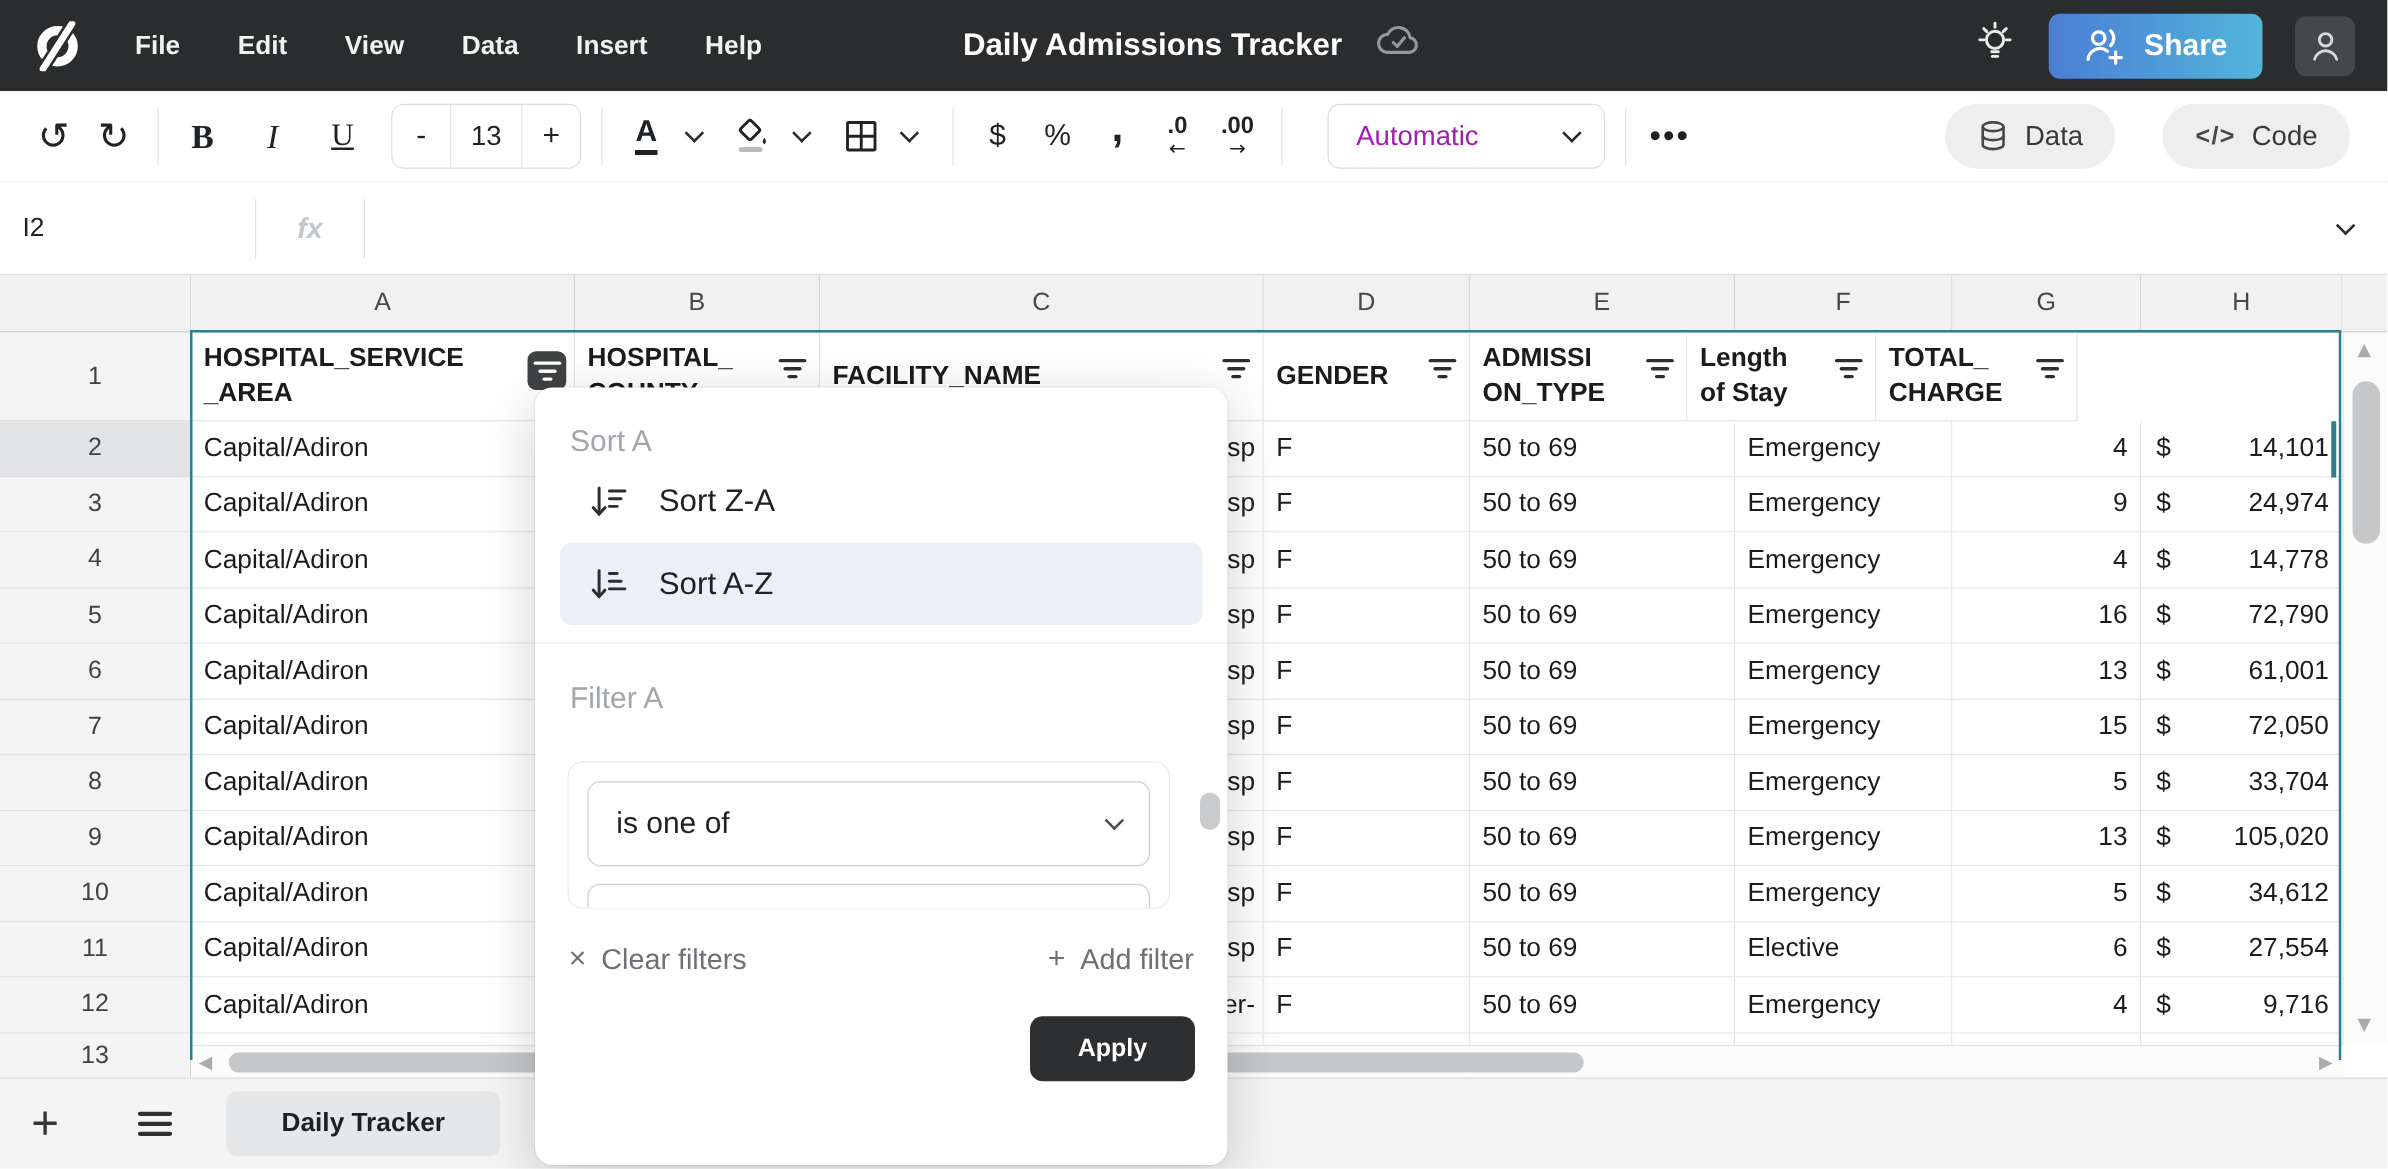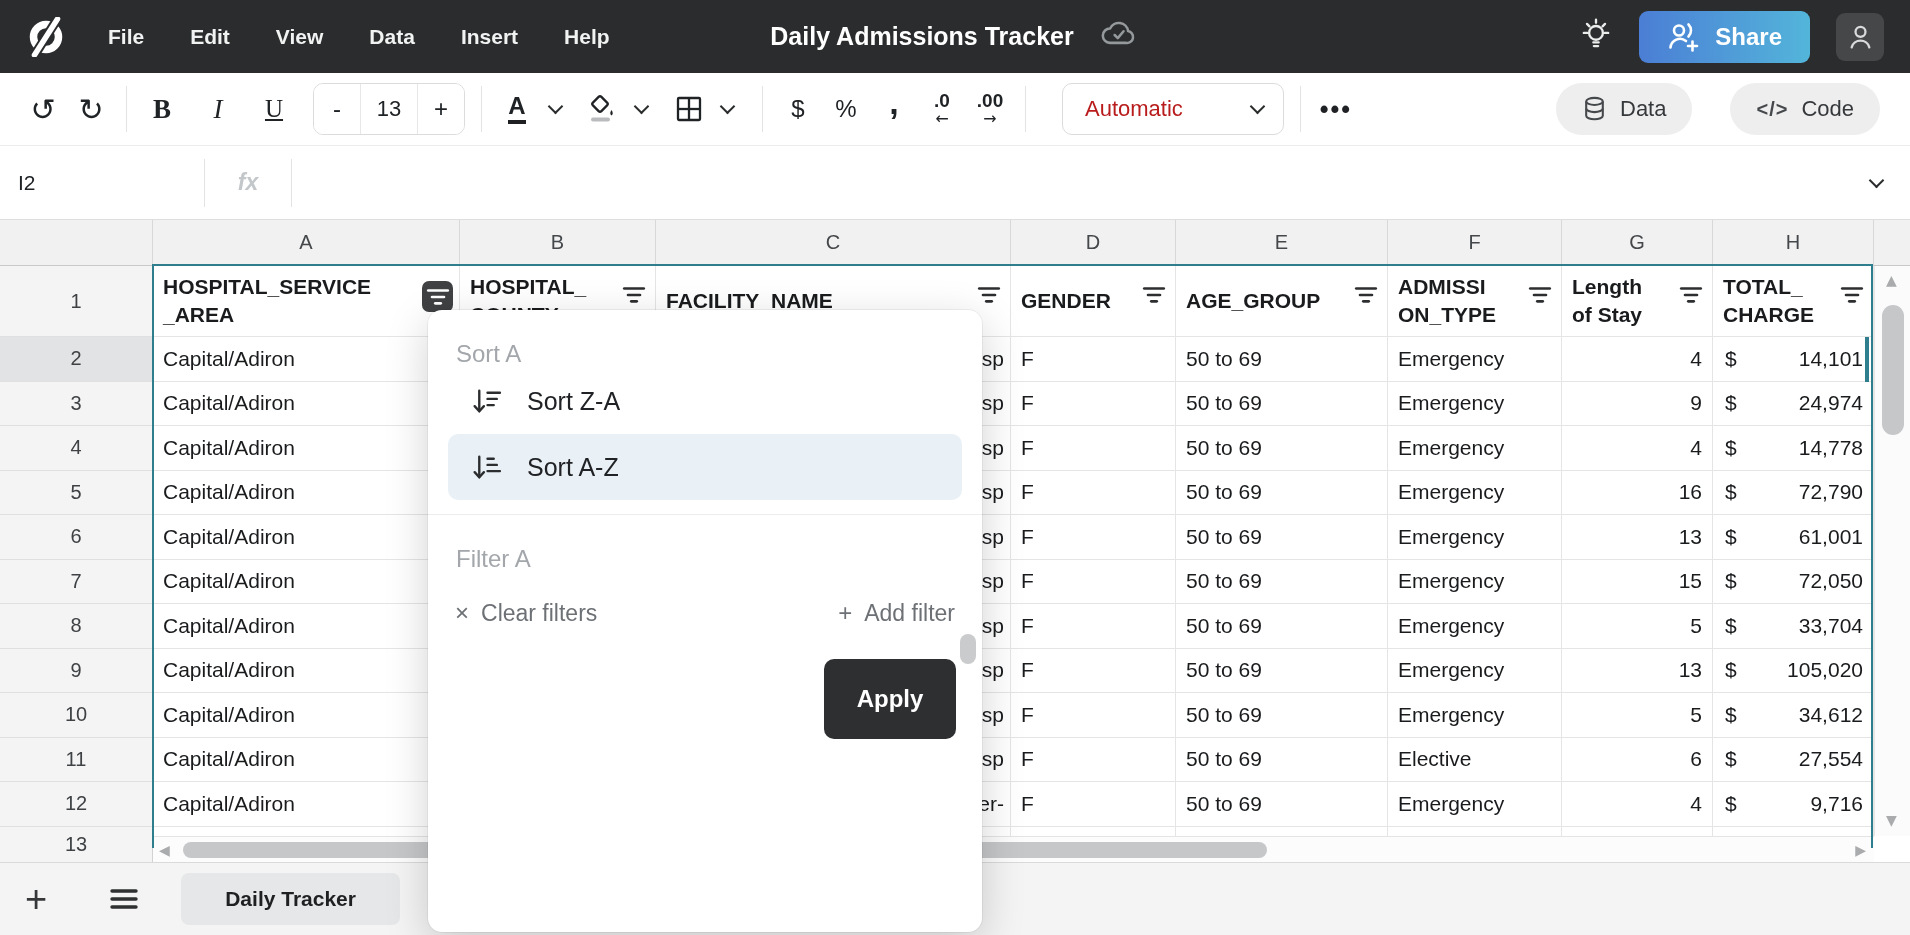--- a/index.html
+++ b/index.html
@@ -42,21 +42,21 @@
   .size-group .val { width:58px; border-left:1px solid #e7e7e8; border-right:1px solid #e7e7e8; font-size:22px; }
   .chev { width:11px; height:11px; border-right:2.5px solid #2a2c2e; border-bottom:2.5px solid #2a2c2e;
     transform:rotate(45deg); margin-top:-5px; flex:none; }
   .color-a { font-size:24px; font-weight:700; border-bottom:4px solid #1e2022; line-height:1; padding-bottom:2px; }
   .num-ico { font-size:24px; font-weight:400; }
   .dec-ico { display:flex; flex-direction:column; align-items:center; line-height:1; }
   .dec-ico .t { font-size:19px; font-weight:700; }
   .dec-ico .a { font-size:16px; font-family:"DejaVu Sans", sans-serif; margin-top:1px; }
   .fmt-select { margin-left:20px; height:52px; min-width:222px; border:1px solid #dcdcdd; border-radius:10px;
     background:#fff; display:flex; align-items:center; justify-content:space-between; padding:0 20px 0 22px;
-    font-size:22px; color:#b91c1c; cursor:pointer; font-family:"Liberation Sans", sans-serif; }
+    font-size:22px; color:#a21caf; cursor:pointer; font-family:"Liberation Sans", sans-serif; }
   .more-btn { font-size:25px; font-weight:700; letter-spacing:2px; color:#1f2124; }
   .pill { height:52px; border-radius:26px; background:#eeeeef; border:none; cursor:pointer; display:flex;
     align-items:center; gap:13px; padding:0 26px; font-size:22px; color:#36393b; font-weight:400;
     font-family:"Liberation Sans", sans-serif; }
   .code-glyph { font-size:20px; font-weight:700; color:#46494c; letter-spacing:1px; }
   .spacer { flex:1; }
 
   
   .fbar { position:absolute; left:0; top:146px; width:1910px; height:74px; background:#fff;
     border-bottom:1px solid #dededf; display:flex; align-items:center; }
@@ -125,22 +125,22 @@
     padding:15px; overflow:hidden; }
   .f-select { height:68px; border:1.5px solid #ccd0d3; border-radius:10px; display:flex; align-items:center;
     justify-content:space-between; padding:0 22px; font-size:24px; color:#1e2022; cursor:pointer; background:#fff; }
   .f-select .chev { border-color:#4a4d50; border-width:2px; }
   .f-input { margin-top:14px; height:46px; border:1.5px solid #ccd0d3; border-radius:10px; background:#fff; }
   .p-scrollthumb { position:absolute; right:6px; top:324px; width:16px; height:30px; border-radius:8px;
     background:#c9cbcd; }
   .p-foot { margin:26px 27px 0; display:flex; justify-content:space-between; align-items:center; }
   .p-link { color:#6d7175; font-size:23px; display:flex; align-items:center; gap:12px; cursor:pointer; }
   .p-link .sym { font-size:24px; }
-  .apply { display:block; margin:32px 26px 0 auto; width:132px; height:80px; background:#2d2f31; border:none;
-    border-radius:10px; color:#fff; font-size:24px; font-weight:700; cursor:pointer;
+  .apply { display:block; margin:32px 26px 0 auto; width:132px; height:52px; background:#2d2f31; border:none;
+    border-radius:10px; color:#fff; font-size:20px; font-weight:700; cursor:pointer;
     font-family:"Liberation Sans", sans-serif; }
 </style>
 </head>
 <body>
 
 <div class="app">
 
   <header class="topbar">
     <div class="logo">
       <svg width="40" height="40" viewBox="0 0 40 40">
@@ -339,30 +339,20 @@
           <div class="cell hcell" style="width:165px;height:71px">
           <span class="htxt">GENDER</span>
             <span class="flt-btn">
               <svg width="26" height="22" viewBox="0 0 24 20" fill="none" stroke="#2c2e30" stroke-width="2.5" stroke-linecap="round">
      <line x1="3" y1="4" x2="21" y2="4"></line>
                 <line x1="6.5" y1="10" x2="17.5" y2="10"></line>
                 <line x1="9.5" y1="15.8" x2="14.5" y2="15.8"></line>
    </svg>
             </span>
           </div>
-          <div class="cell hcell" style="width:212px;height:71px">
-          <span class="htxt">AGE_GROUP</span>
-            <span class="flt-btn">
-              <svg width="26" height="22" viewBox="0 0 24 20" fill="none" stroke="#2c2e30" stroke-width="2.5" stroke-linecap="round">
-     <line x1="3" y1="4" x2="21" y2="4"></line>
-                <line x1="6.5" y1="10" x2="17.5" y2="10"></line>
-                <line x1="9.5" y1="15.8" x2="14.5" y2="15.8"></line>
-   </svg>
-            </span>
-          </div>
           <div class="cell hcell" style="width:174px;height:71px">
           <span class="htxt">ADMISSI
 ON_TYPE</span>
             <span class="flt-btn">
               <svg width="26" height="22" viewBox="0 0 24 20" fill="none" stroke="#2c2e30" stroke-width="2.5" stroke-linecap="round">
      <line x1="3" y1="4" x2="21" y2="4"></line>
                 <line x1="6.5" y1="10" x2="17.5" y2="10"></line>
                 <line x1="9.5" y1="15.8" x2="14.5" y2="15.8"></line>
    </svg>
             </span>
@@ -601,20 +591,27 @@
         <line x1="9" y1="5.5" x2="9" y2="25"></line>
         <polyline points="4.5 20.5 9 25.5 13.5 20.5"></polyline>
         <line x1="17" y1="7.5" x2="23" y2="7.5"></line>
         <line x1="17" y1="13.5" x2="26" y2="13.5"></line>
         <line x1="17" y1="19.5" x2="29" y2="19.5"></line>
       </svg>
       <span>Sort A-Z</span>
     </div>
     <div class="p-div"></div>
     <div class="p-head">Filter A</div>
+    <div class="f-box">
+      <div class="f-select">
+        <span>is one of</span>
+        <span class="chev"></span>
+      </div>
+      <div class="f-input"></div>
+    </div>
     <div class="p-scrollthumb"></div>
     <div class="p-foot">
       <span class="p-link">
         <span class="sym">×</span>
         <span>Clear filters</span>
       </span>
       <span class="p-link">
         <span class="sym">+</span>
         <span>Add filter</span>
       </span>

